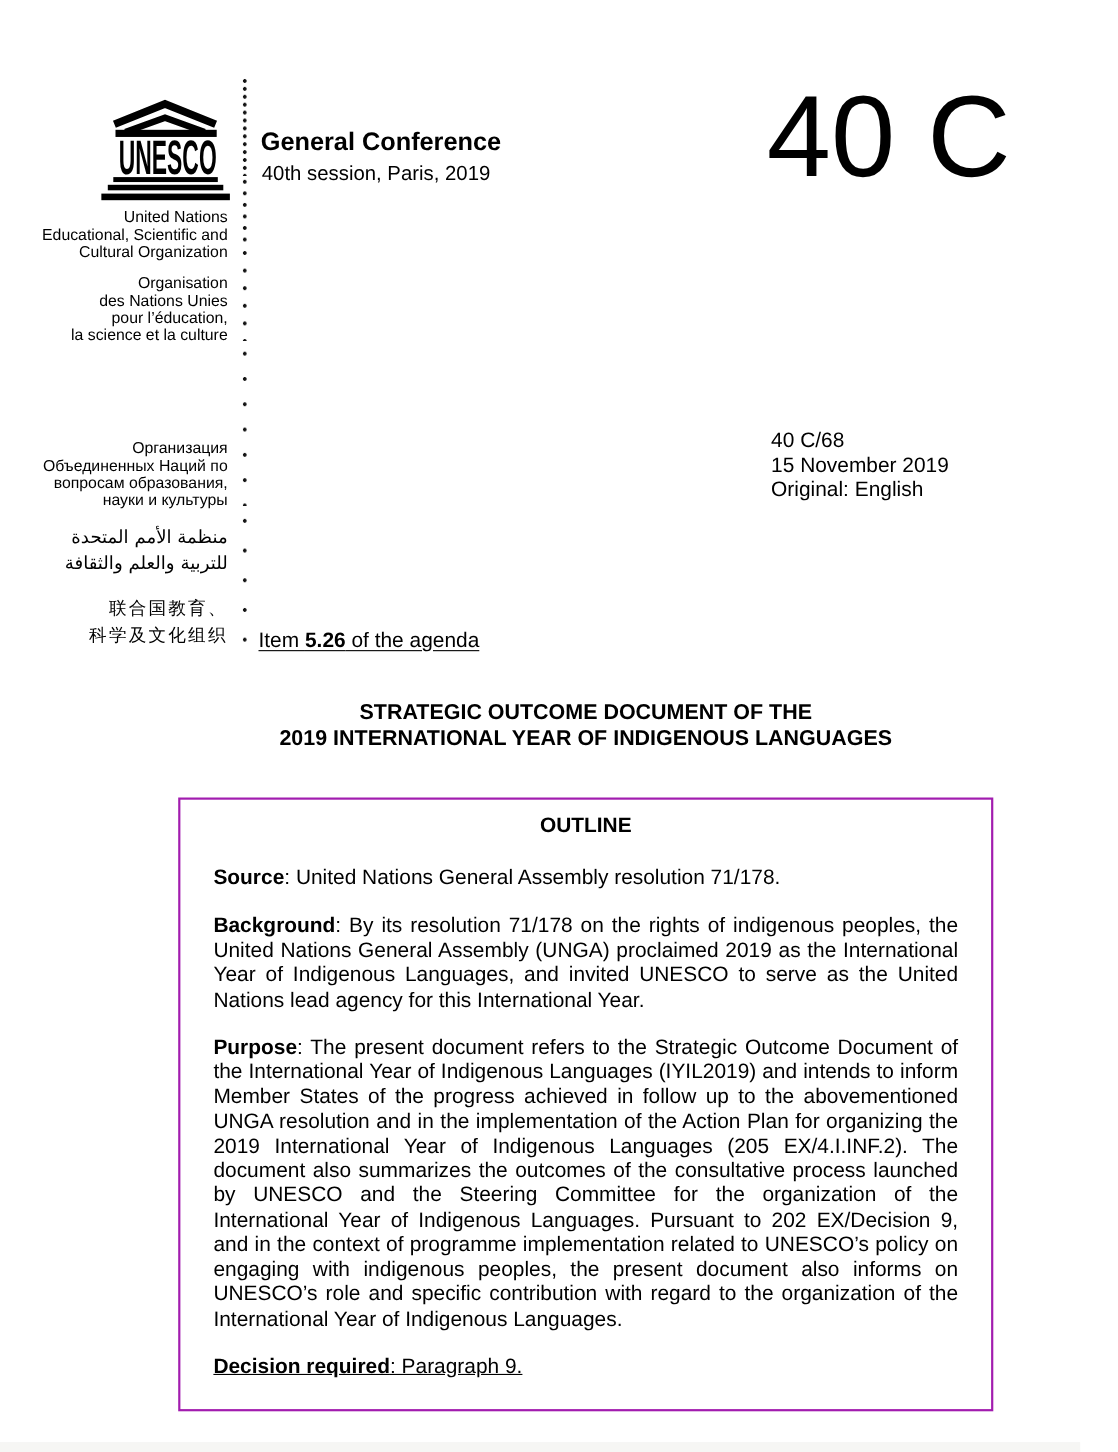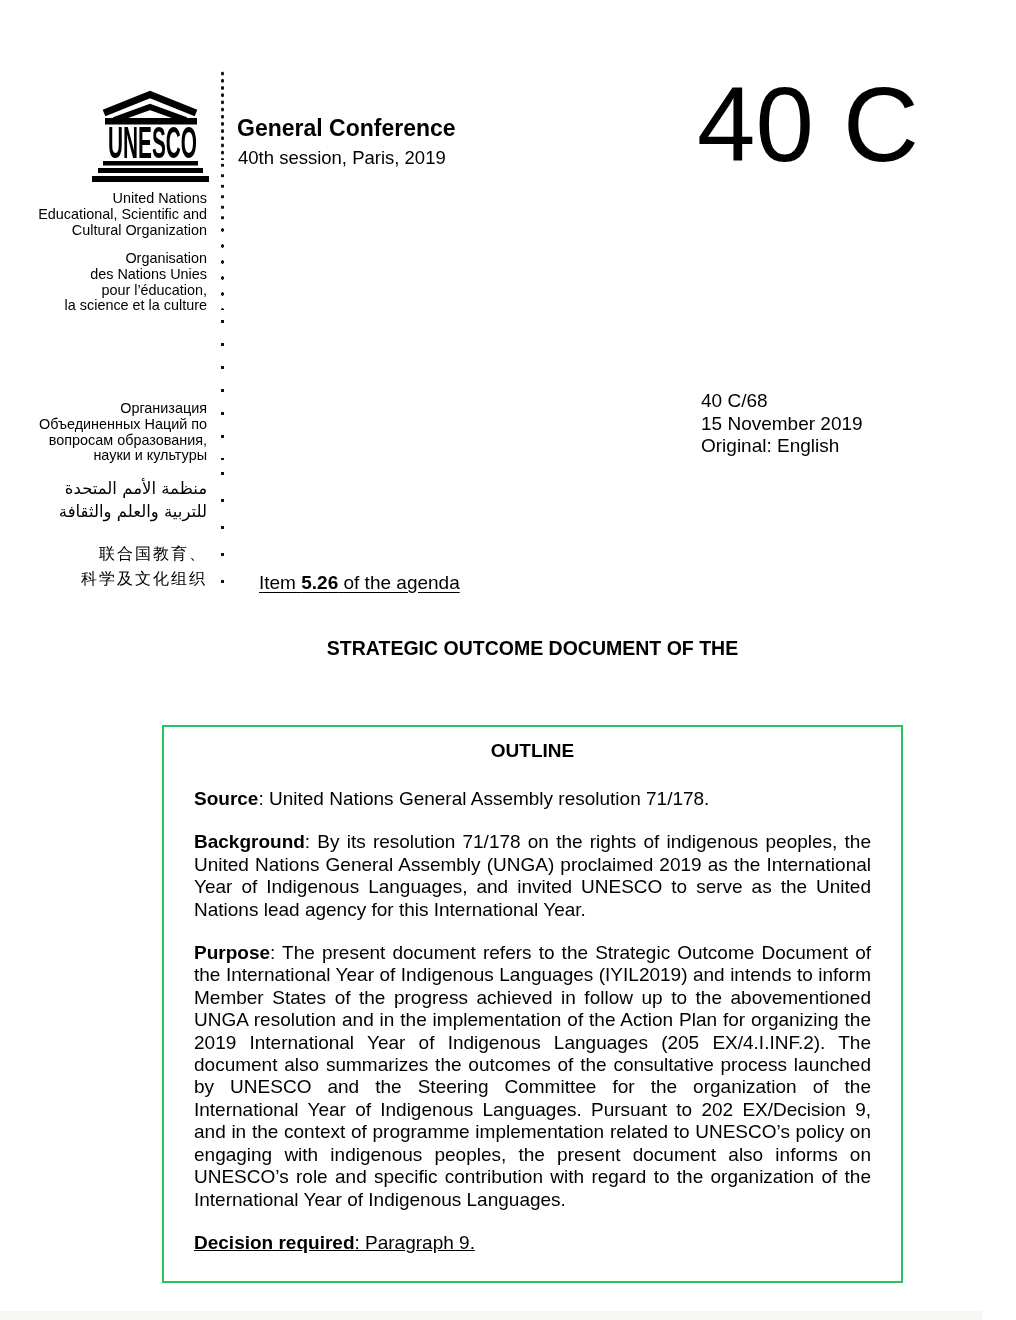--- a/index.html
+++ b/index.html
@@ -22,28 +22,28 @@
   .big-code{position:absolute;left:697px;top:72px;font-size:105px;line-height:105px;letter-spacing:0;}
   
   .orgcol{position:absolute;left:0;width:207px;text-align:right;}
   .org-lat{font-size:14.4px;line-height:15.8px;}
   .org-en{top:191px;} .org-fr{top:251px;} .org-es{top:326px;} .org-ru{top:401px;}
   .org-ar{top:477px;font-family:"DejaVu Sans",sans-serif;font-size:16.5px;line-height:23px;direction:rtl;}
   .org-zh{top:541px;font-size:16px;line-height:25px;letter-spacing:2px;}
   
   .refblock{position:absolute;left:701px;top:390px;font-size:19px;line-height:22.6px;}
   
-  .agenda{position:absolute;left:235px;top:572px;font-size:19px;text-decoration:underline;text-underline-offset:3px;margin-left:24px;}
+  .agenda{position:absolute;left:235px;top:572px;font-size:19px;text-decoration:underline;text-underline-offset:3px;}
   .agenda .num{font-weight:bold;}
   
   .doctitle{position:absolute;left:162px;top:637px;width:741px;text-align:center;
     font-size:19.5px;font-weight:bold;line-height:23px;}
   
   .outline-box{position:absolute;left:162px;top:725px;width:741px;height:558px;
-    border:2px solid #22c55e;box-sizing:border-box;padding:13px 30px 0 30px;}
+    border:2px solid #a21caf;box-sizing:border-box;padding:13px 30px 0 30px;}
   .outline-head{font-size:19px;font-weight:bold;text-align:center;line-height:22px;margin:0 0 26px 0;}
   .op{font-size:19px;line-height:22.4px;text-align:justify;margin:0 0 21px 0;}
   .op .b{font-weight:bold;}
   .op.last{text-align:left;text-decoration:underline;}
   
   .bottom-strip{position:absolute;left:0;top:1311px;width:1016px;height:9px;background:#f6f6f4;}
 </style>
 </head>
 <body>
 
@@ -99,20 +99,21 @@
   <div class="refblock">
     <div>40 C/68</div>
     <div>15 November 2019</div>
     <div>Original: English</div>
   </div>
 
   <div class="agenda"><span>Item </span><span class="num">5.26</span><span> of the agenda</span></div>
 
   <div class="doctitle">
     <div>STRATEGIC OUTCOME DOCUMENT OF THE</div>
+    <div>2019 INTERNATIONAL YEAR OF INDIGENOUS LANGUAGES</div>
   </div>
 
   <div class="outline-box">
     <p class="outline-head">OUTLINE</p>
     <p class="op"><span class="b">Source</span><span>: United Nations General Assembly resolution 71/178.</span></p>
     <p class="op"><span class="b">Background</span><span>: By its resolution 71/178 on the rights of indigenous peoples, the United Nations General Assembly (UNGA) proclaimed 2019 as the International Year of Indigenous Languages, and invited UNESCO to serve as the United Nations lead agency for this International Year.</span></p>
     <p class="op"><span class="b">Purpose</span><span>: The present document refers to the Strategic Outcome Document of the International Year of Indigenous Languages (IYIL2019) and intends to inform Member States of the progress achieved in follow up to the abovementioned UNGA resolution and in the implementation of the Action Plan for organizing the 2019 International Year of Indigenous Languages (205 EX/4.I.INF.2). The document also summarizes the outcomes of the consultative process launched by UNESCO and the Steering Committee for the organization of the International Year of Indigenous Languages. Pursuant to 202 EX/Decision 9, and in the context of programme implementation related to UNESCO’s policy on engaging with indigenous peoples, the present document also informs on UNESCO’s role and specific contribution with regard to the organization of the International Year of Indigenous Languages.</span></p>
     <p class="op last"><span class="b">Decision required</span><span>: Paragraph 9.</span></p>
   </div>
 

